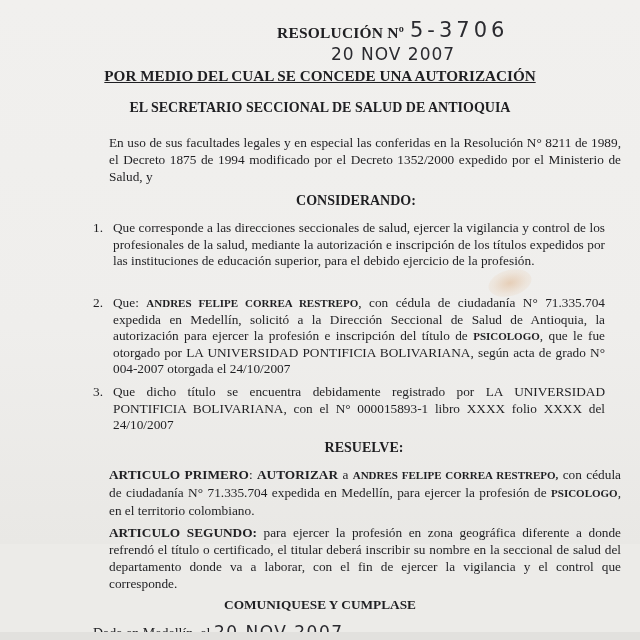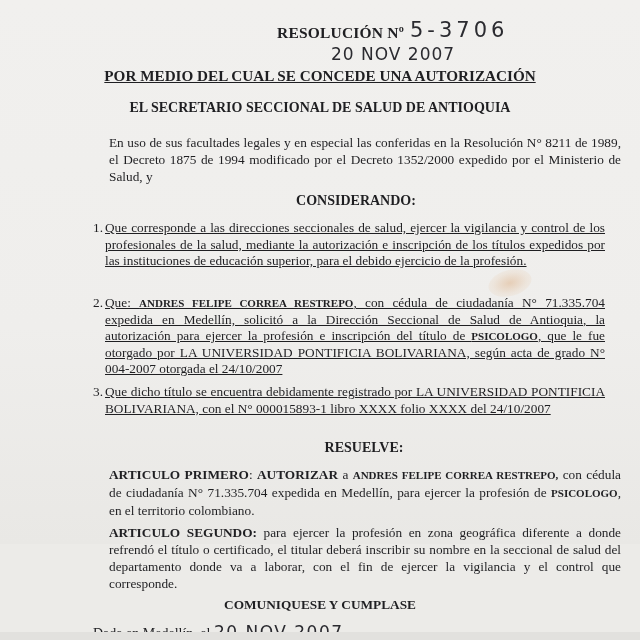--- a/index.html
+++ b/index.html
@@ -29,21 +29,21 @@
     .h2 { left: 0; width: 640px; text-align: center; top: 100px; font-size: 14px; font-weight: bold; }
     .para {
       position: absolute; left: 109px; width: 512px; font-size: 13.3px; line-height: 17px;
       text-align: justify; text-align-last: left;
     }
     .intro { top: 134px; }
     .section { left: 0; width: 640px; text-align: center; font-size: 14px; font-weight: bold; }
     .considerando { top: 193px; margin-left: 36px; }
     .item { position: absolute; left: 93px; width: 512px; font-size: 13.3px; line-height: 16.5px; }
     .item .num { position: absolute; left: 0; top: 0; }
-    .item .txt { margin-left: 12px; text-align: justify; text-align-last: left; display: block; text-decoration: underline; }
+    .item .txt { margin-left: 20px; text-align: justify; text-align-last: left; display: block; }
     .item1 { top: 220px; }
     .item2 { top: 295px; }
     .item3 { top: 384px; }
     .resuelve { top: 440px; margin-left: 44px; }
     .art1 { top: 466px; }
     .art2 { top: 524px; }
     .bold { font-weight: bold; }
     .big { font-size: 11px; }
     .comuniquese { top: 597px; font-size: 13.3px; }
     .dada { left: 93px; top: 622px; font-size: 14px; }

